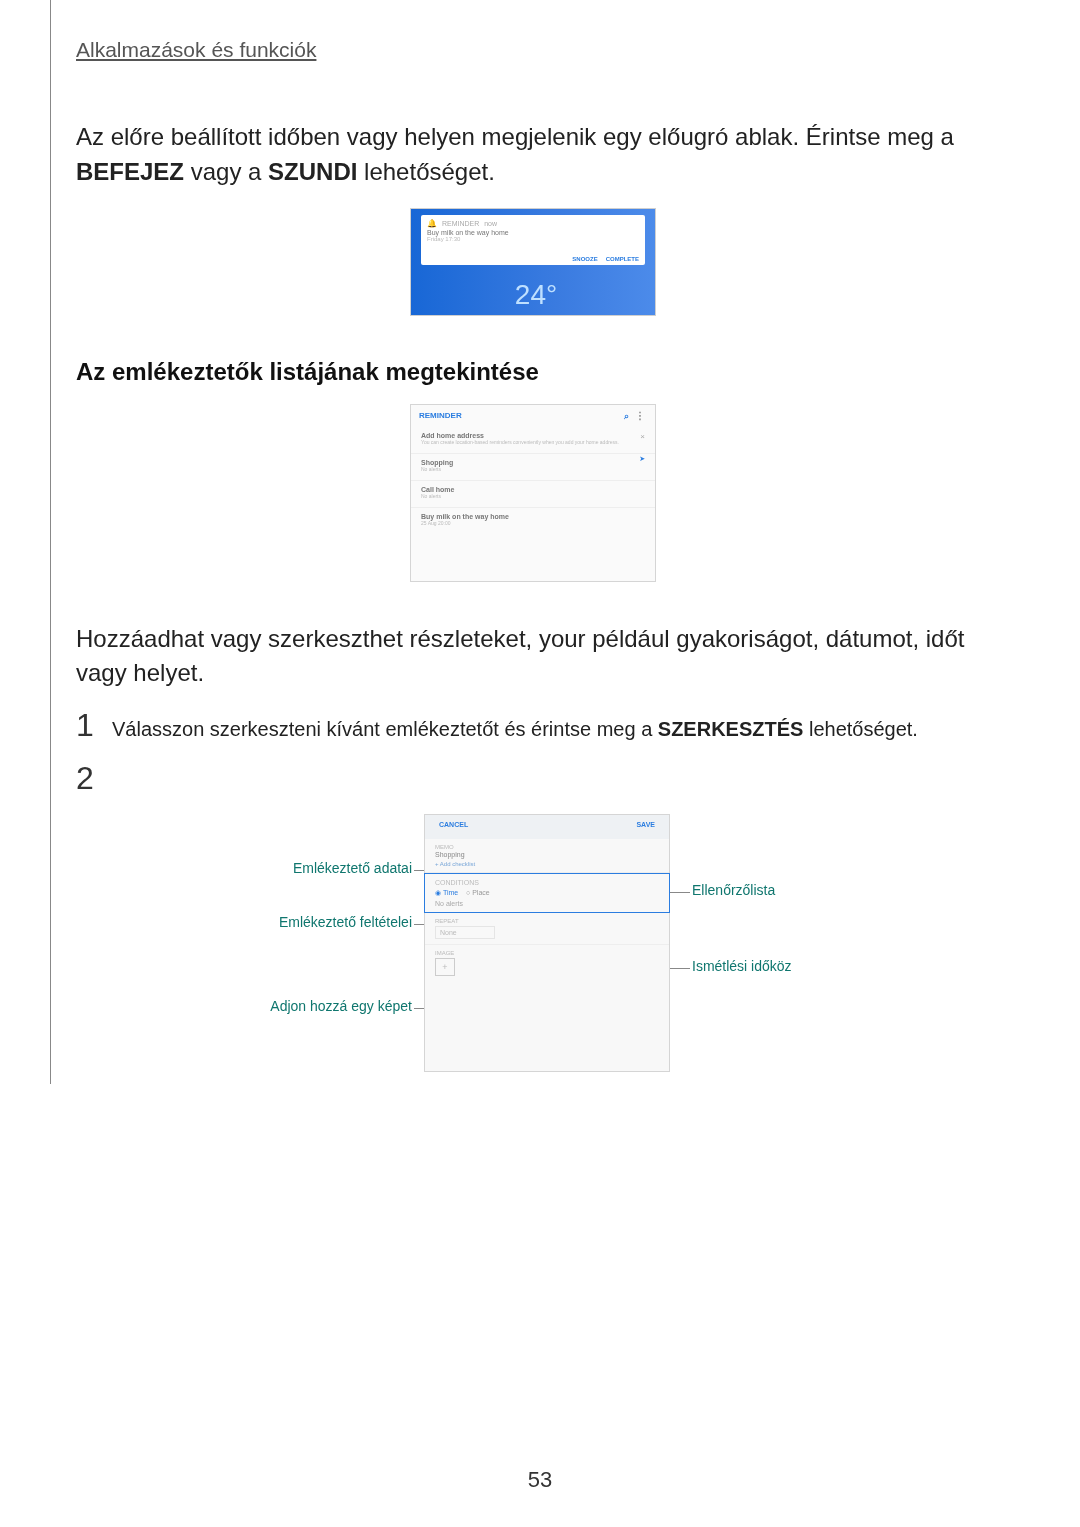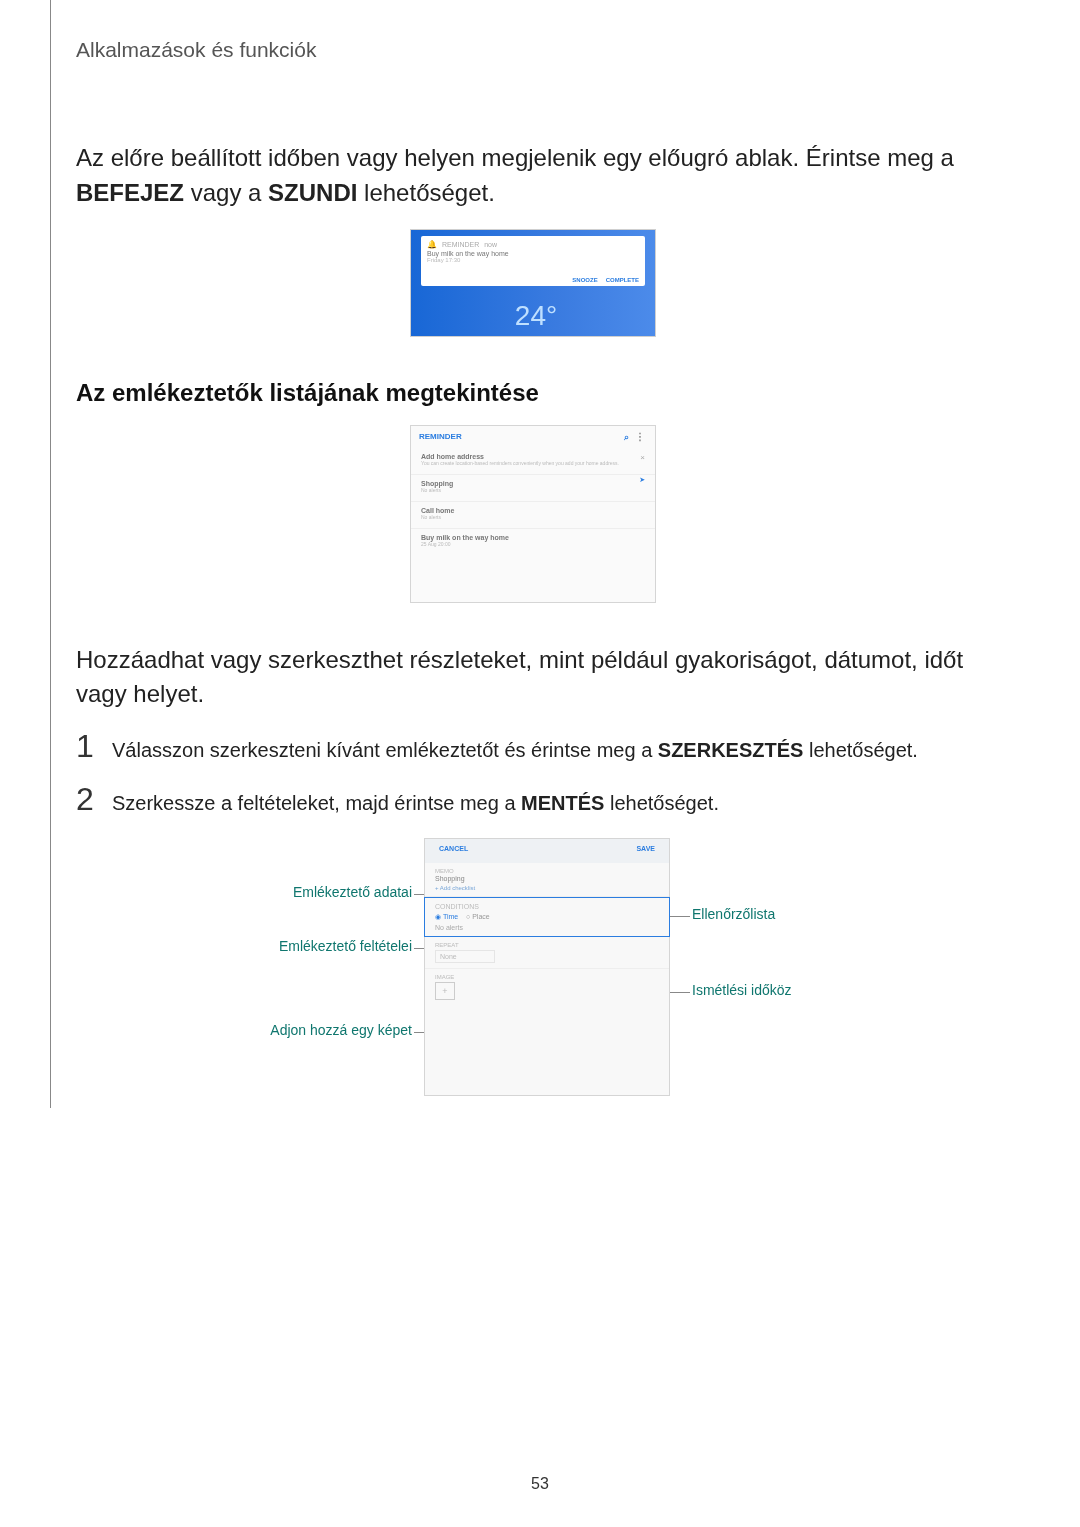--- a/index.html
+++ b/index.html
@@ -15,21 +15,22 @@
     position: absolute;
     left: 50px;
     top: 0;
     width: 990px;
     padding: 38px 50px 0 25px;
     border-left: 1px solid #888;
   }
   .breadcrumb {
     color: #555;
     font-size: 21px;
-    margin-bottom: 79px;
+    margin-bottom: 58px;
+    text-decoration: underline;
   }
   h2.section-title {
     font-size: 24px;
     font-weight: bold;
     color: #111;
     margin-bottom: 18px;
   }
   p.body-text {
     font-size: 24px;
     color: #222;
@@ -166,21 +167,21 @@
     background:#888;
     height:1px;
   }
   
   .pn {
     position:absolute;
     left:0; right:0;
     text-align:center;
     bottom: 34px;
     width:1080px;
-    font-size:16px;
+    font-size:22px;
     color:#333;
   }
 </style>
 </head>
 <body>
 
 <div class="page">
 
   <div class="breadcrumb">Alkalmazások és funkciók</div>
 
@@ -224,34 +225,31 @@
     <div class="fig2-row">
       <div class="t">Call home</div>
       <div class="s">No alerts</div>
     </div>
     <div class="fig2-row" style="border-bottom:none;">
       <div class="t">Buy milk on the way home</div>
       <div class="s">25 Aug 20:00</div>
     </div>
   </div>
 
-  <p class="body-text">Hozzáadhat vagy szerkeszthet részleteket, mint például gyakoriságot, dátumot, időt vagy helyet.</p>
+  <p class="body-text">Hozzáadhat vagy szerkeszthet részleteket, your például gyakoriságot, dátumot, időt vagy helyet.</p>
 
   <div class="step">
     <div class="step-num">1</div>
     <div class="step-text">
       <span>Válasszon szerkeszteni kívánt emlékeztetőt és érintse meg a </span><b>SZERKESZTÉS</b><span> lehetőséget.</span>
     </div>
   </div>
 
   <div class="step">
     <div class="step-num">2</div>
-    <div class="step-text">
-      <span>Szerkessze a feltételeket, majd érintse meg a </span><b>MENTÉS</b><span> lehetőséget.</span>
-    </div>
   </div>
 
   <div class="fig3-wrap">
 
     <div class="anno" style="top:46px; left:80px; text-align:right; width:180px;">Emlékeztető adatai</div>
     <div class="anno-line" style="top:56px; left:262px; width:18px;"></div>
 
     <div class="anno" style="top:100px; left:60px; text-align:right; width:200px;">Emlékeztető feltételei</div>
     <div class="anno-line" style="top:110px; left:262px; width:18px;"></div>
 

